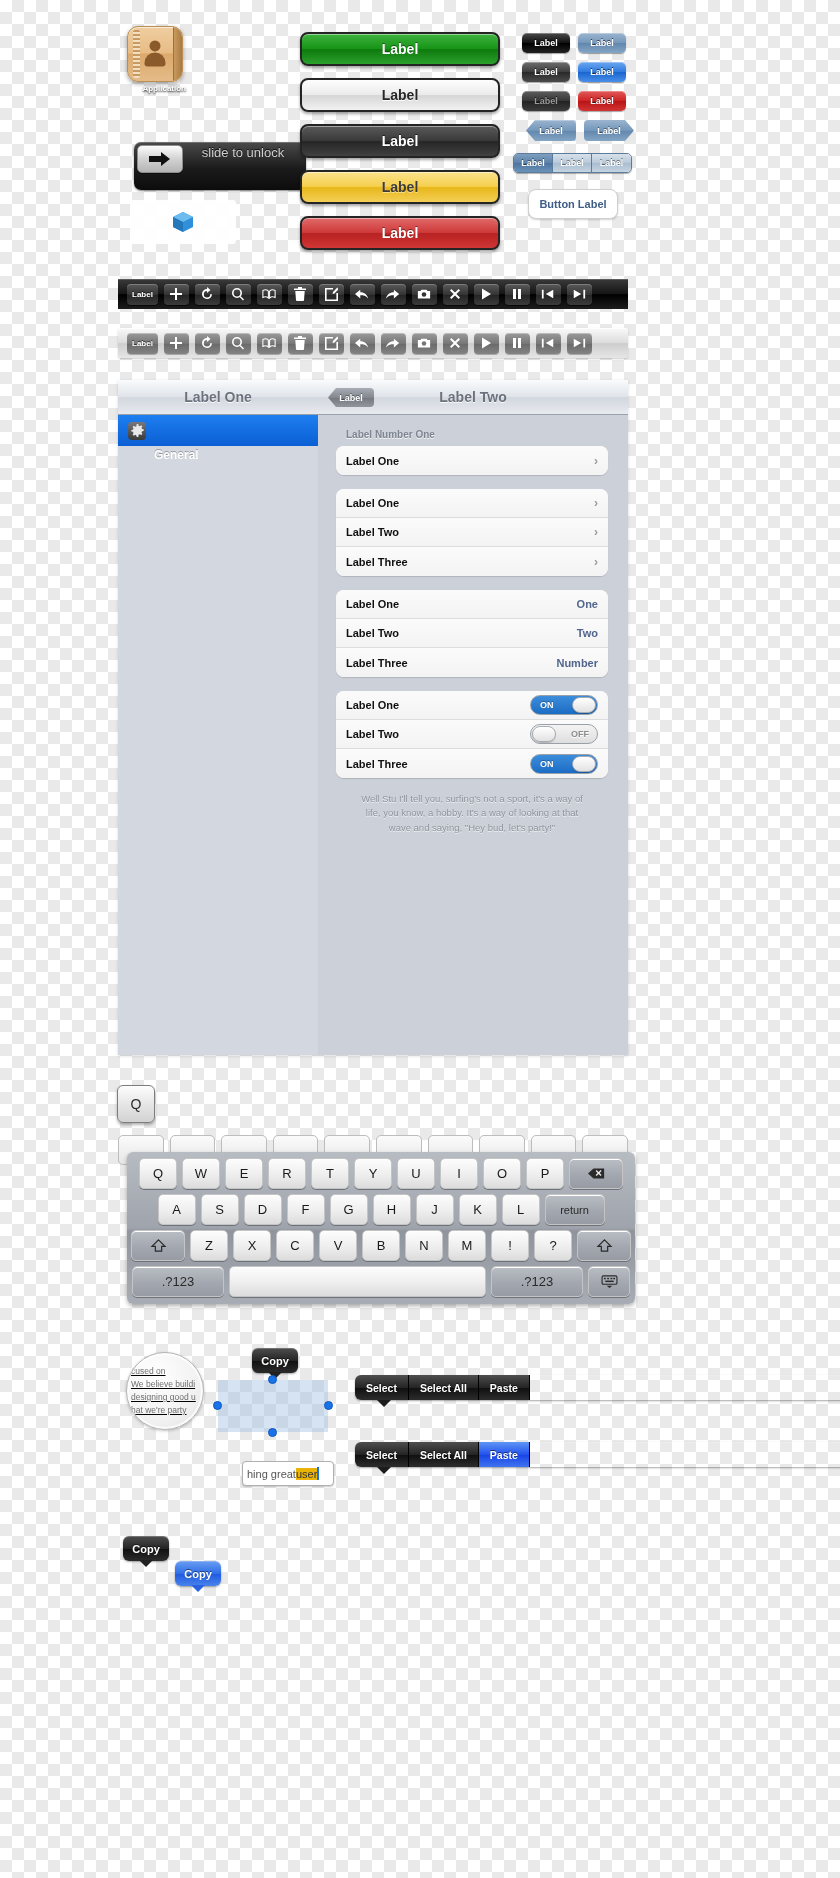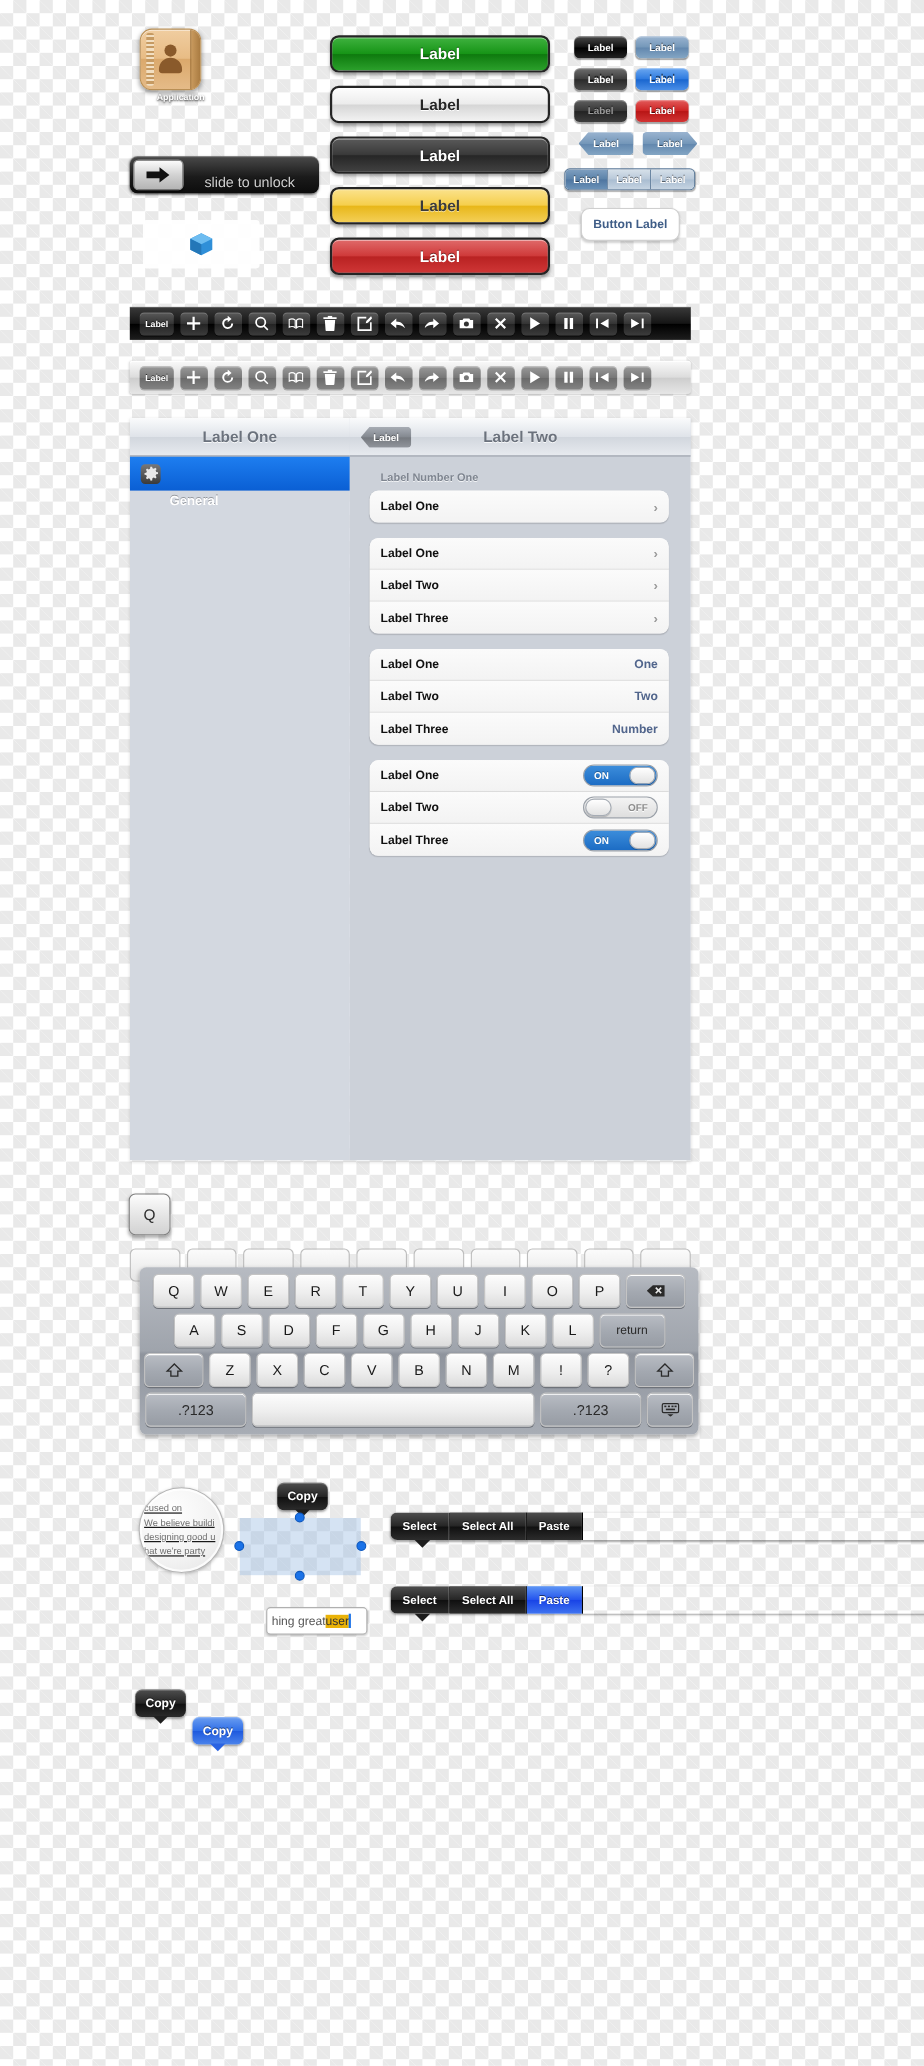--- a/index.html
+++ b/index.html
@@ -52,25 +52,25 @@
     content: ""; position: absolute; left: 50%; top: 12px; transform: translateX(-50%);
     width: 21px; height: 14px; border-radius: 11px 11px 3px 3px; background: #8a5a2b;
   }
   .app-icon-label {
     font-size: 8px; color: #fff; margin-top: 2px; font-weight: bold;
     text-shadow: 0 1px 2px rgba(0,0,0,.9);
   }
 
   
   #slide-unlock {
-    left: 118px; top: 142px; width: 172px; height: 34px;
+    left: 134px; top: 142px; width: 172px; height: 48px;
     border-radius: 7px;
     background: linear-gradient(180deg,#4a4a4a,#1b1b1b 55%,#0c0c0c);
     box-shadow: inset 0 1px 0 rgba(255,255,255,.22), 0 1px 2px rgba(0,0,0,.5);
-    display: flex; align-items: flex-end; padding: 3px;
+    display: flex; align-items: flex-start; padding: 3px;
   }
   #slide-unlock .knob {
     width: 46px; height: 28px; border-radius: 5px;
     background: linear-gradient(180deg,#fcfcfc,#d2d2d2 50%,#b4b4b4);
     border: 1px solid #8d8d8d;
     display: flex; align-items: center; justify-content: center;
     box-shadow: 0 1px 1px rgba(0,0,0,.4);
   }
   #slide-unlock .knob svg { width: 22px; height: 16px; }
   #slide-unlock .slide-text {
@@ -686,20 +686,21 @@
         </div>
         <div class="grp-row">
           <span>Label Three</span>
           <span class="switch on">
             <span class="txt">ON</span>
             <span class="knob"></span>
           </span>
         </div>
       </div>
 
+      <div class="footer-text">Well Stu I'll tell you, surfing's not a sport, it's a way of life, you know, a hobby. It's a way of looking at that wave and saying, "Hey bud, let's party!"</div>
     </div>
   </div>
 </div>
 
 <div class="abs" id="popup-key">Q</div>
 
 <div class="abs" id="kbd-ghost">
   <div class="gk"></div>
   <div class="gk"></div>
   <div class="gk"></div>

